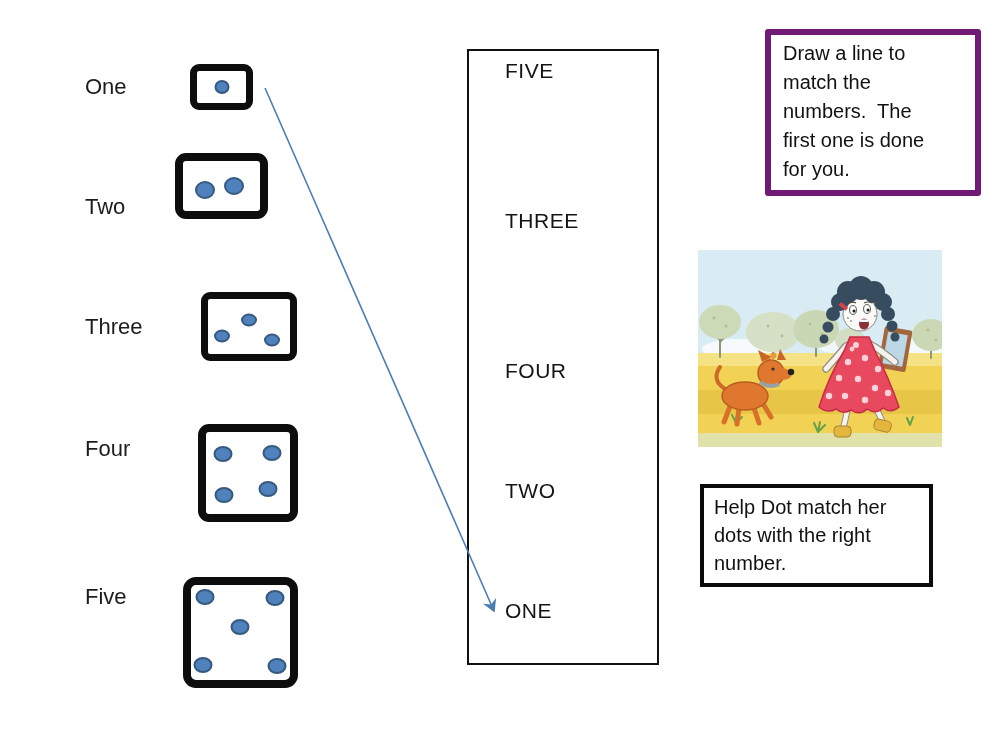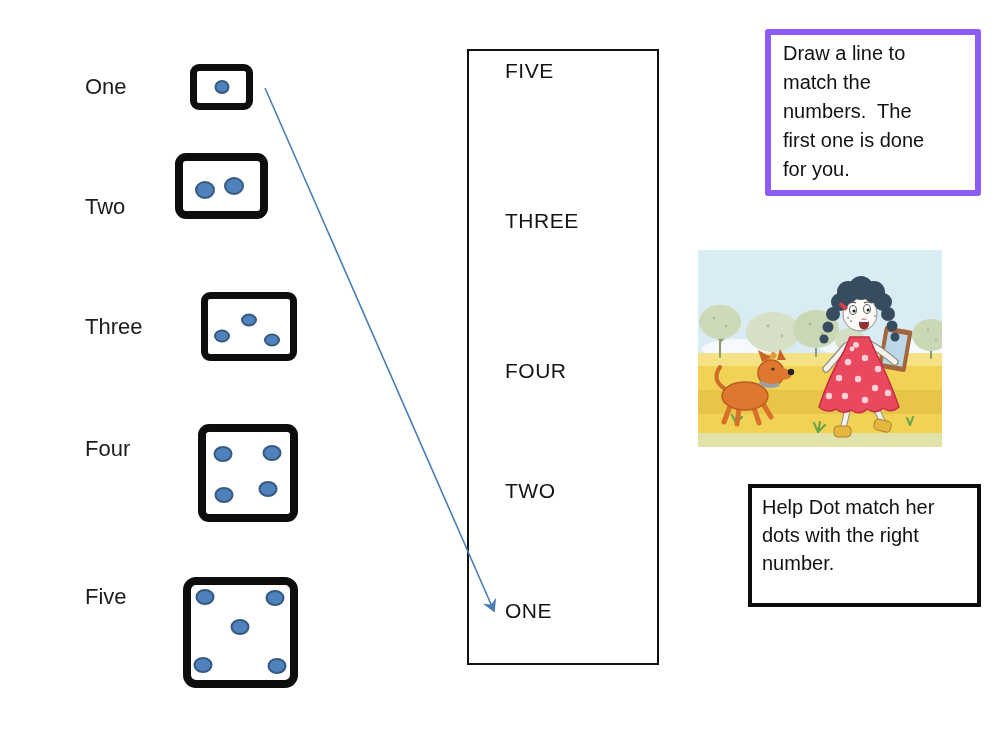--- a/index.html
+++ b/index.html
@@ -27,27 +27,27 @@
     border:2px solid #111;box-sizing:border-box;background:#fff;}
   .opt{position:absolute;left:505px;font-size:21px;letter-spacing:.5px;color:#141414;}
   .opt-0{top:59px}.opt-1{top:209px}.opt-2{top:359px}.opt-3{top:479px}.opt-4{top:599px}
   
   .arrow-svg{position:absolute;left:0;top:0;pointer-events:none;}
   #arrow-line{stroke:var(--arrow,#4a7cb5);stroke-width:1.6;}
   #arrow-head-path{fill:var(--arrow,#4a7cb5);}
   
   .inst-top{
     position:absolute;left:765px;top:29px;width:216px;height:167px;
-    border:6px solid #8b5cf6;border-radius:3px;box-sizing:border-box;
+    border:6px solid #701a75;border-radius:3px;box-sizing:border-box;
     padding:4px 12px;font-size:20px;line-height:29px;white-space:pre-wrap;color:#111;background:#fff;
   }
   .inst-bottom{
-    position:absolute;left:700px;top:484px;width:233px;height:123px;
+    position:absolute;left:700px;top:484px;width:233px;height:103px;
     border:4px solid #0b0b0b;box-sizing:border-box;
-    padding:5px 10px;font-size:20px;line-height:28px;white-space:pre-wrap;color:#111;background:#fff;margin-left:48px;
+    padding:5px 10px;font-size:20px;line-height:28px;white-space:pre-wrap;color:#111;background:#fff;
   }
   
   .illus{position:absolute;left:698px;top:250px;width:244px;height:197px;}
 </style>
 </head>
 <body>
 
 <div class="stage">
 
   <span class="num-label lbl-0">One</span>

